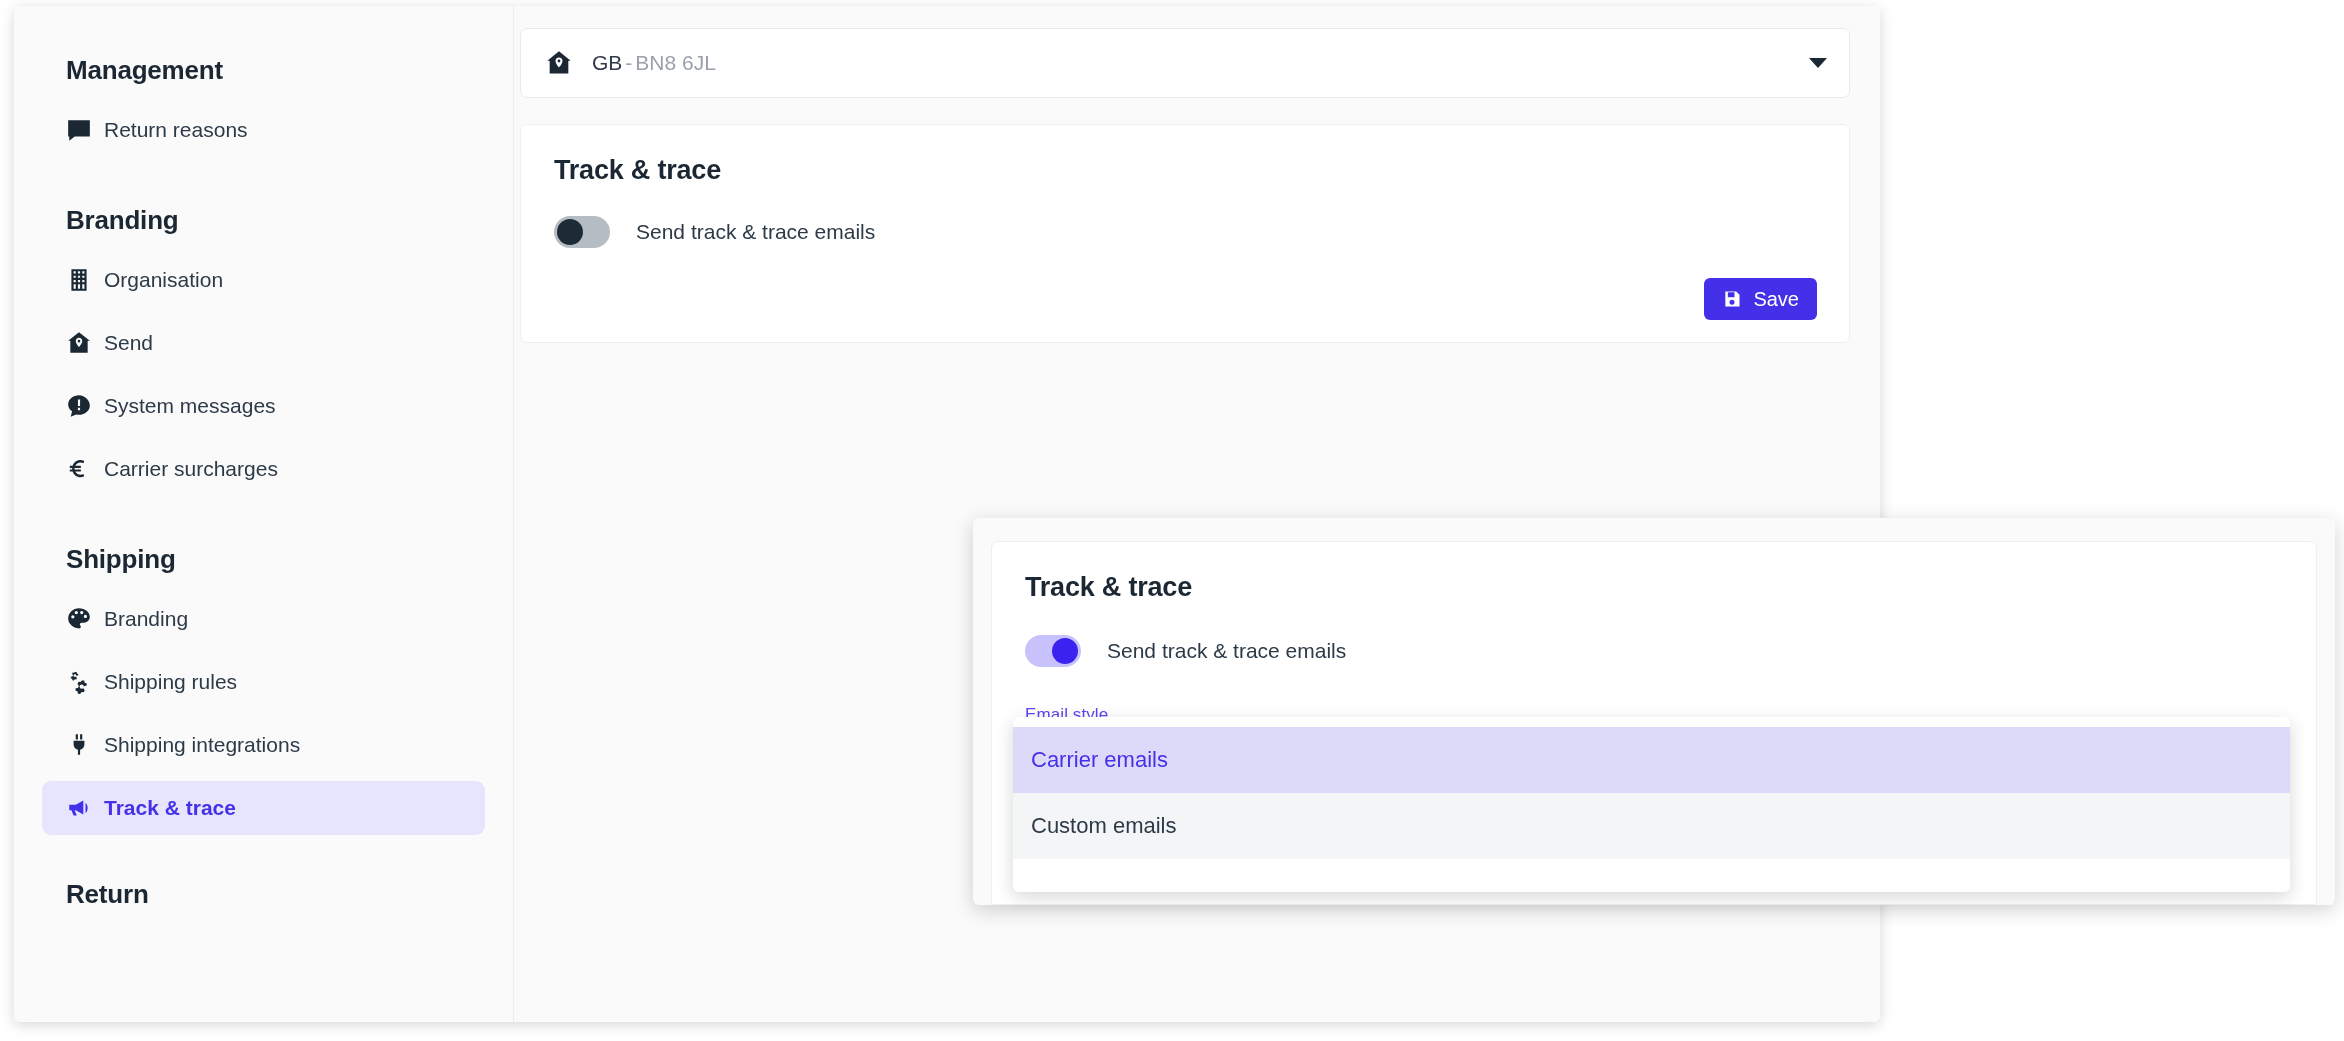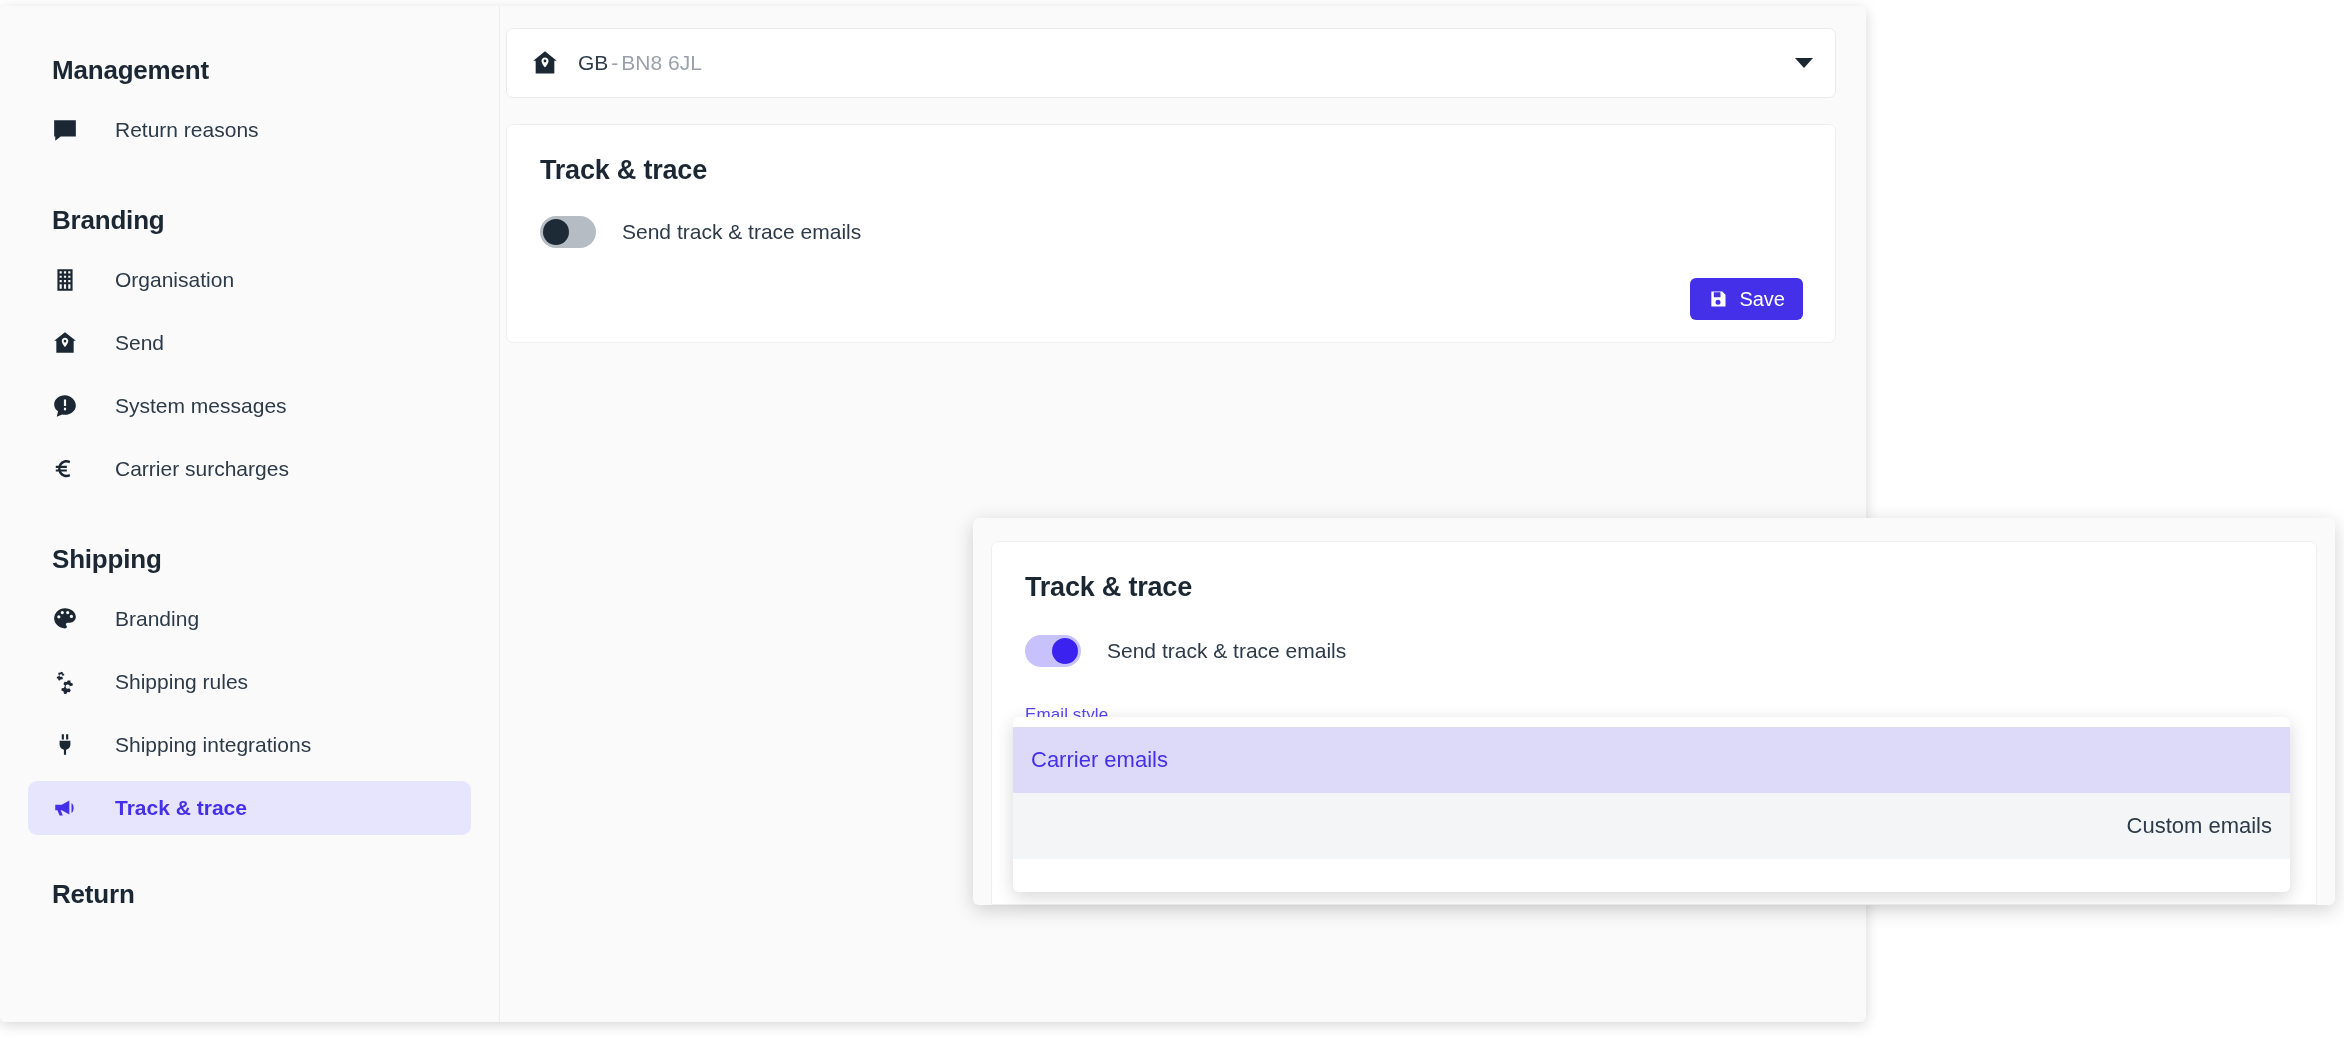--- a/index.html
+++ b/index.html
@@ -8,21 +8,21 @@
     width: 2344px;
     height: 1041px;
     background: #ffffff;
     font-family: "Liberation Sans", sans-serif;
     overflow: hidden;
   }
 
   
   .app-window {
     position: absolute;
-    left: 0px;
+    left: 14px;
     top: 6px;
     width: 1866px;
     height: 1016px;
     background: #fafafa;
     border-radius: 6px;
     box-shadow: 0 3px 14px rgba(0,0,0,0.16);
     display: flex;
     overflow: hidden;
   }
 
@@ -45,21 +45,21 @@
     padding-left: 24px;
   }
   .nav-section-title.management { margin-top: 49px; }
   .nav-section-title.general    { margin-top: 48px; }
   .nav-section-title.shipping   { margin-top: 48px; }
   .nav-section-title.returns    { margin-top: 44px; }
 
   .nav-item {
     display: flex;
     align-items: center;
-    gap: 37px;
+    gap: 12px;
     height: 54px;
     margin-top: 9px;
     padding: 0 24px;
     border-radius: 9px;
     cursor: pointer;
     color: #2d3a48;
   }
   .nav-item .nav-icon {
     width: 26px;
     height: 26px;
@@ -237,21 +237,20 @@
     font-size: 22px;
     color: #2d3a48;
     cursor: pointer;
   }
   .dropdown-option.selected {
     background: #dddaf9;
     color: #4430e8;
   }
   .dropdown-option.plain {
     background: #f4f5f6;
-    justify-content: flex-end;
   }
 </style>
 </head>
 <body>
 
 <div class="app-window">
 
   <nav class="sidebar">
 
     <div class="nav-section-title management">Management</div>

